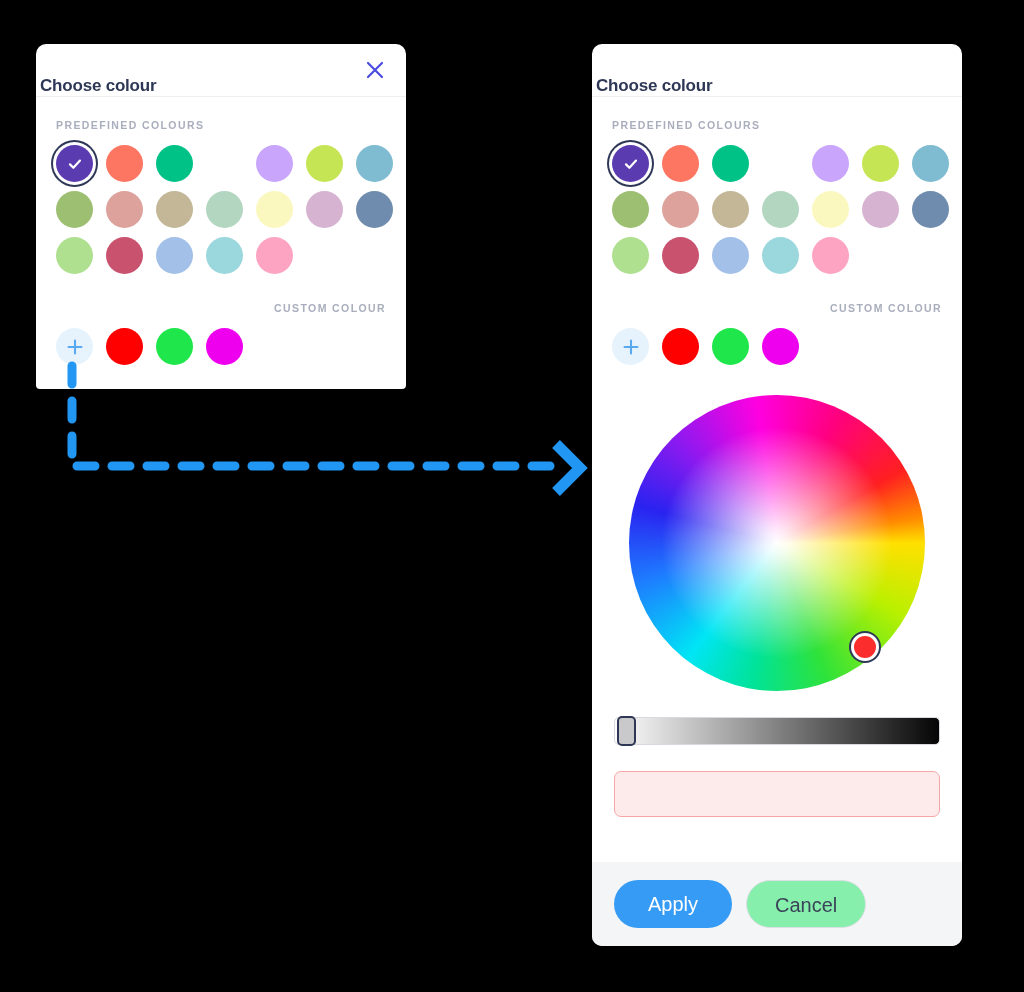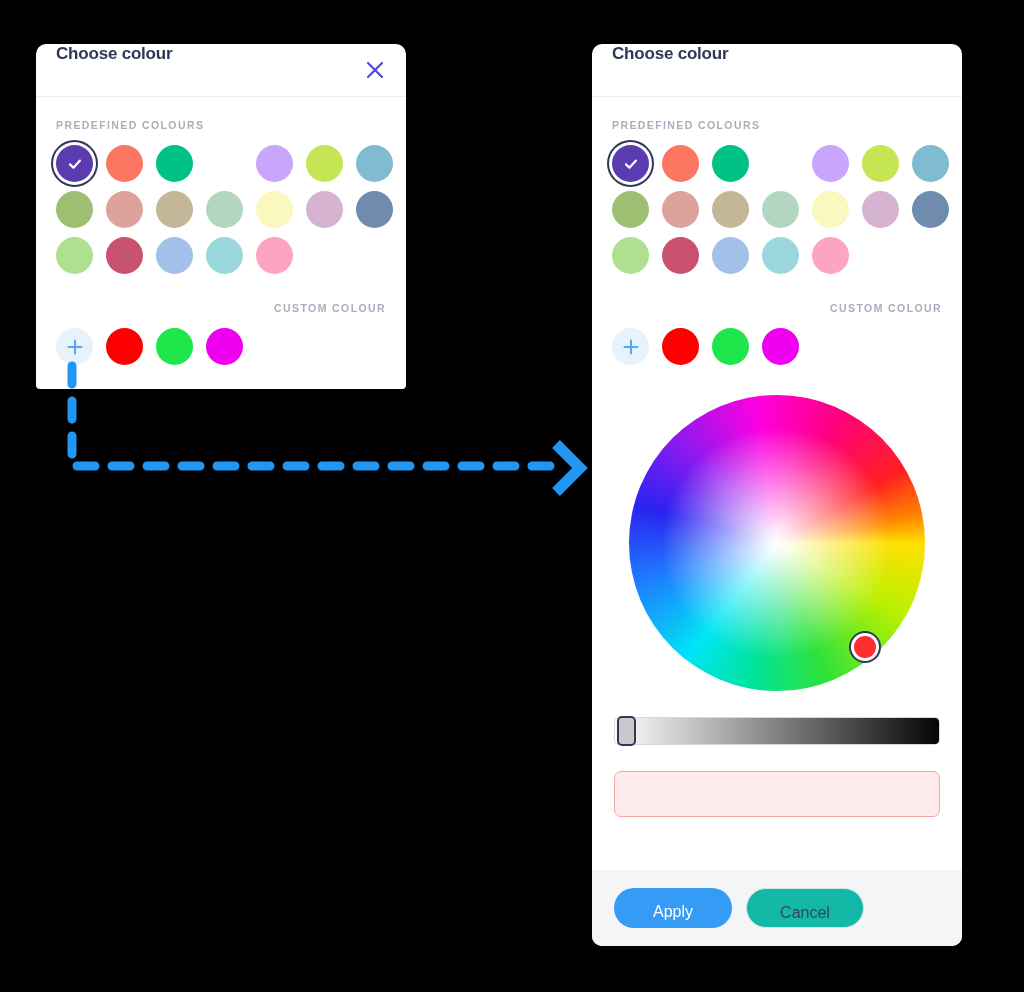--- a/index.html
+++ b/index.html
@@ -37,22 +37,22 @@
     border-radius: 10px;
     display: flex;
     flex-direction: column;
   }
 
   
   .dialog-header {
     height: 53px;
     border-bottom: 1px solid #ededf2;
     display: flex;
-    align-items: flex-start;
-    padding: 0 20px 0 20px;
+    align-items: flex-end;
+    padding: 0 20px 0 4px;
     box-sizing: border-box;
     position: relative;
     flex: 0 0 auto;
   }
   .dialog-title {
     font-size: 17px;
     font-weight: bold;
     color: #2e3856;
     letter-spacing: -0.2px;
   }
@@ -226,34 +226,34 @@
     background: #f4f5f6;
     padding: 18px 22px;
     display: flex;
     gap: 14px;
     align-items: center;
     flex: 0 0 auto;
   }
   .btn {
     border: none;
     border-radius: 24px;
-    font-size: 16px;
+    font-size: 20px;
     font-family: "Liberation Sans", sans-serif;
     padding: 0 28px;
-    height: 40px;
+    height: 48px;
     cursor: pointer;
     line-height: 48px;
   }
   .btn-primary {
     background: #369bf4;
     color: #ffffff;
     min-width: 118px;
   }
   .btn-secondary {
-    background: #14b8a6;
+    background: #86efac;
     color: #3b4358;
     border: 1.5px solid #dcdfe4;
     min-width: 118px;
   }
 
   
   #annotation-arrow {
     position: absolute;
     left: 0;
     top: 0;

